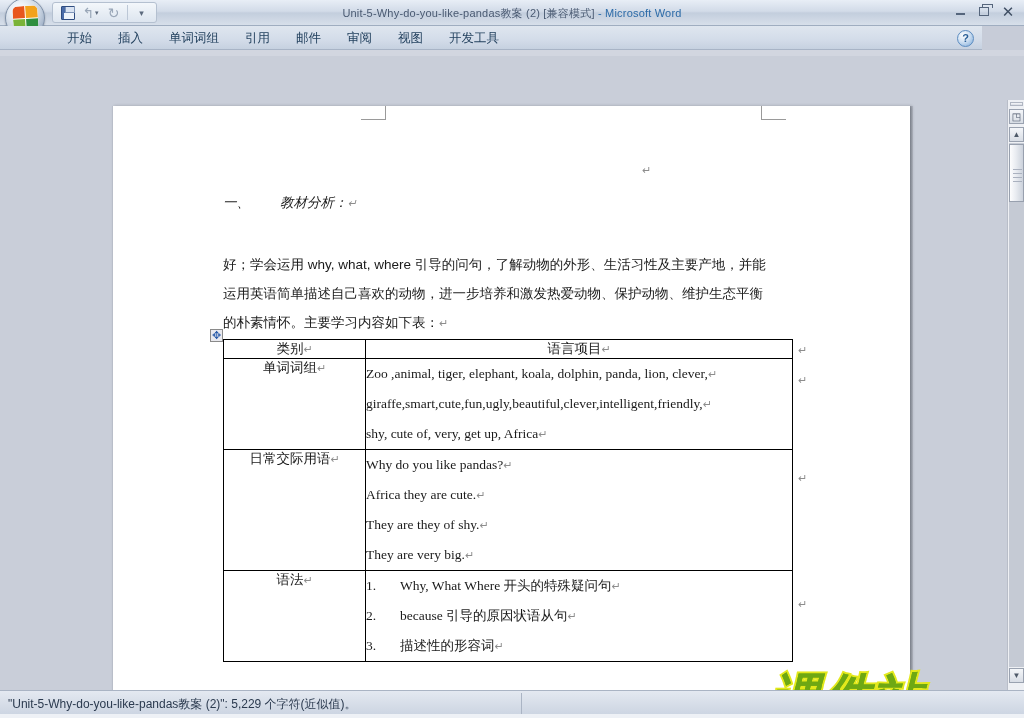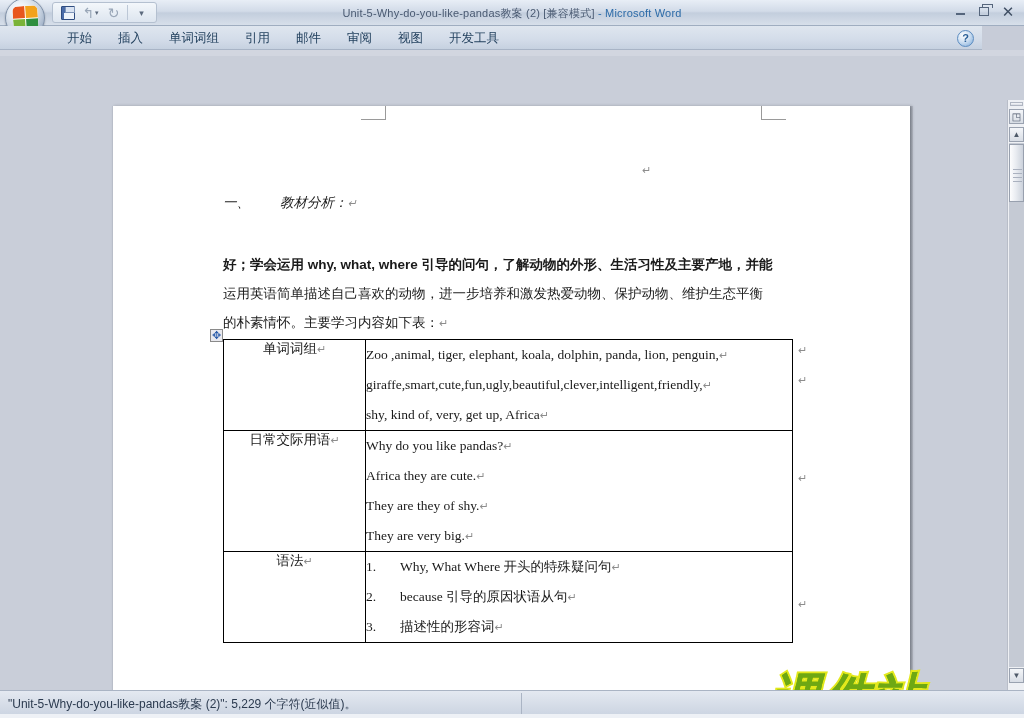--- a/index.html
+++ b/index.html
@@ -395,43 +395,51 @@
 
       <div class="doc">
 
 
         <div class="blank-pil pil">↵</div>
 
         <div class="heading" style="top:88px;font-style:italic;">
           <span class="num">一、</span><span>教材分析：</span><span class="pil">↵</span>
         </div>
 
-        <div class="para" style="top:144px;font-weight:bold;">好；学会运用 why, what, where 引导的问句，了解动物的外形、生活习性及主要产地，并能</div>
+        <div class="para" style="top:144px;">好；学会运用 why, what, where 引导的问句，了解动物的外形、生活习性及主要产地，并能</div>
         <div class="para" style="top:202px;">
           <span>的朴素情怀。主要学习内容如下表：</span><span class="pil">↵</span>
         </div>
         <div class="para" style="top:173px;">运用英语简单描述自己喜欢的动物，进一步培养和激发热爱动物、保护动物、维护生态平衡</div>
 
         <div class="tbl-handle">✥</div>
 
         <table class="tbl">
           <colgroup>
               <col class="col-a">
               <col class="col-b">
             </colgroup>
           <tbody>
+            <tr>
+              <td class="cell-center">
+                <span>类别</span><span class="pil">↵</span>
+              </td>
+              <td class="cell-center">
+                <span>语言项目</span><span class="pil">↵</span>
+              </td>
+            </tr>
 
             <tr>
               <td class="cell-center">
                 <span>单词词组</span><span class="pil">↵</span>
               </td>
               <td class="cell-lines">
-                <div class="ln"><span>Zoo ,animal, tiger, elephant, koala, dolphin, panda, lion, penguin,</span><span class="pil">↵</span></div>
+                <div class="ln"><span>Zoo ,animal, tiger, elephant, koala, dolphin, panda, lion, clever,</span><span class="pil">↵</span></div>
                 <div class="ln"><span>giraffe,smart,cute,fun,ugly,beautiful,clever,intelligent,friendly,</span><span class="pil">↵</span></div>
-                <div class="ln"><span>shy, kind of, very, get up, Africa</span><span class="pil">↵</span></div>
+                <div class="ln"><span>shy, cute of, very, get up, Africa</span><span class="pil">↵</span></div>
               </td>
             </tr>
 
             <tr>
               <td class="cell-center">
                 <span>日常交际用语</span><span class="pil">↵</span>
               </td>
               <td class="cell-lines">
                 <div class="ln"><span>Why do you like pandas?</span><span class="pil">↵</span></div>
                 <div class="ln"><span>Africa they are cute.</span><span class="pil">↵</span></div>

